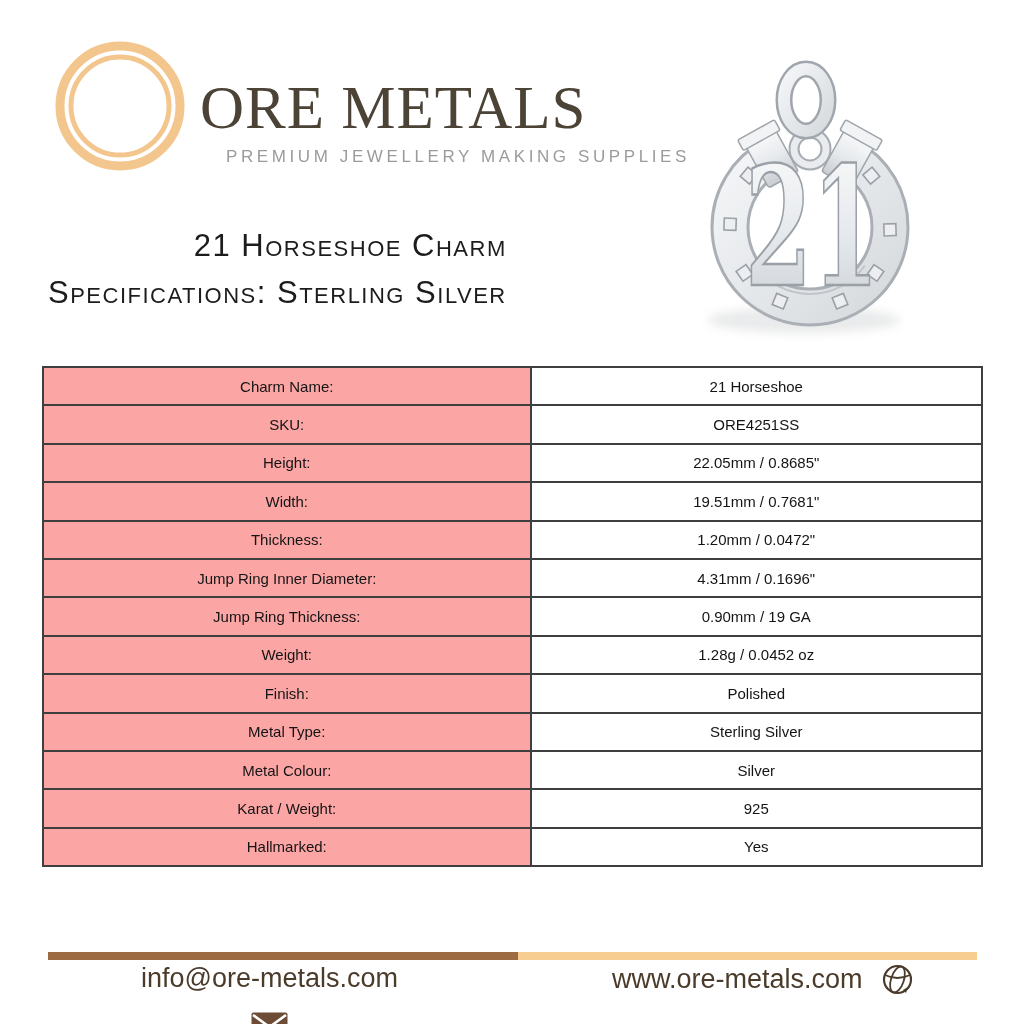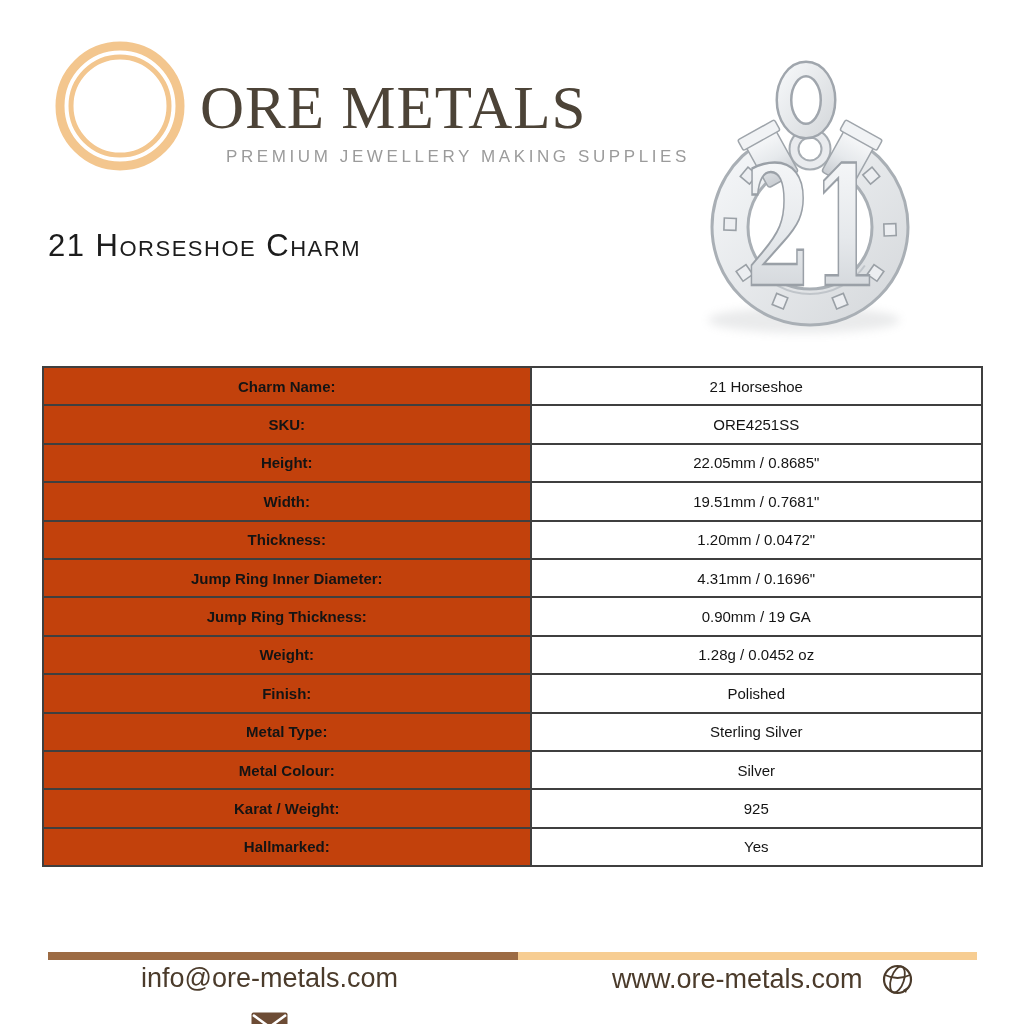--- a/index.html
+++ b/index.html
@@ -29,21 +29,21 @@
   
   .spec-table{
     position:absolute;left:42px;top:366px;width:941px;
     border-collapse:collapse;table-layout:fixed;
   }
   .spec-table td{
     border:2px solid #3f3f3f;height:36.4px;
     text-align:center;vertical-align:middle;
     font-size:15px;color:#141414;padding:0 8px;
   }
-  .spec-table td.lbl{background:#c2410c;width:50%;font-weight:bold;}
+  .spec-table td.lbl{background:#fca5a5;width:50%;}
   .spec-table td.val{background:#ffffff;}
   
   .divider{position:absolute;left:48px;top:952px;width:929px;height:8px;display:flex;}
   .divider .seg-brown{width:470px;height:8px;background:#9c6b44;}
   .divider .seg-tan{flex:1;height:8px;background:#f7cd92;}
   .footer-item{
     position:absolute;top:963px;display:flex;align-items:center;gap:18px;
     color:#4b3b2b;font-size:27px;white-space:nowrap;
   }
   .footer-email{left:141px;flex-direction:column;}
@@ -132,20 +132,21 @@
             <rect x="-6" y="-6" width="12" height="12"></rect>
           </g>
       </g>
 
       <text x="124" y="233" text-anchor="middle" font-family="DejaVu Serif, serif" font-weight="bold" font-size="165" textLength="134" lengthAdjust="spacingAndGlyphs" fill="url(#silverV)" stroke="#9aa0a7" stroke-width="2.5">21</text>
     </svg>
   </div>
 
   <div class="title-block">
     <div class="title-line">21 Horseshoe Charm</div>
+    <div class="title-line">Specifications: Sterling Silver</div>
   </div>
 
   <table class="spec-table">
     <tbody>
       <tr>
         <td class="lbl">Charm Name:</td>
         <td class="val">21 Horseshoe</td>
       </tr>
       <tr>
         <td class="lbl">SKU:</td>

